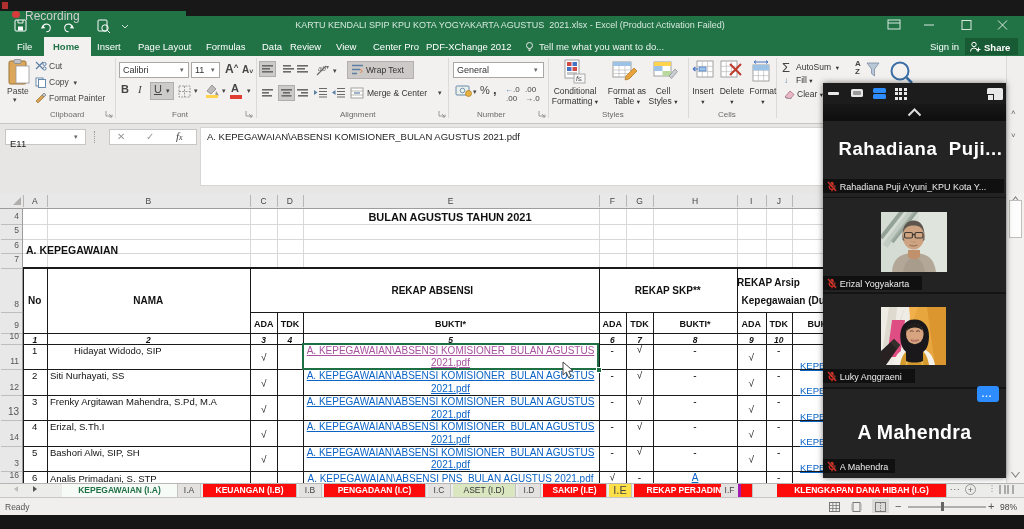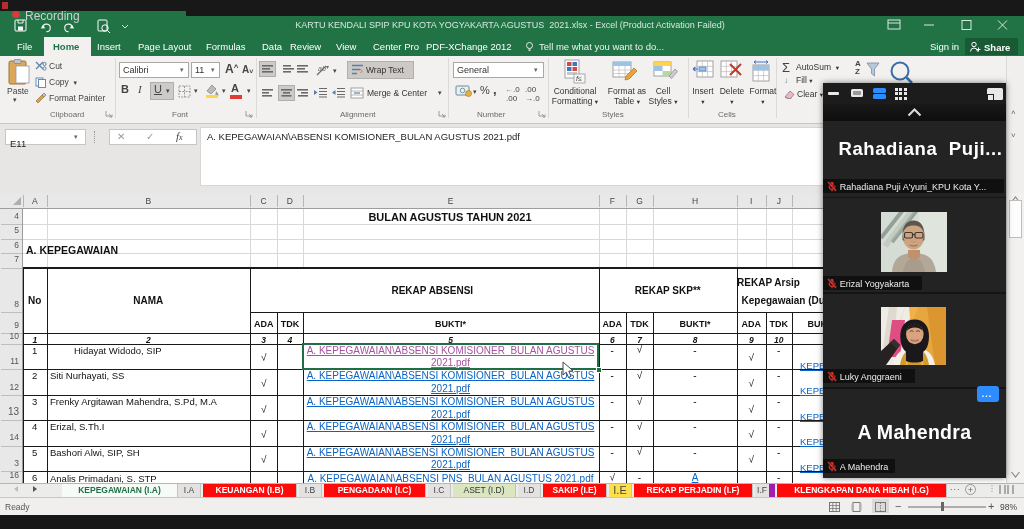--- a/index.html
+++ b/index.html
@@ -473,21 +473,21 @@
 <div class="ab ctr" style="left:178px;top:484px;width:23px;height:13px;background:#e4e2e0;color:#444;font-size:8.5px;font-weight:normal;line-height:13px;white-space:nowrap;overflow:hidden;border-right:1px solid #c4c2c0;box-sizing:border-box;">I.A</div>
 <div class="ab ctr" style="left:203px;top:484px;width:94px;height:13px;background:#fd0b0b;color:#fff;font-size:8.5px;font-weight:bold;line-height:13px;white-space:nowrap;overflow:hidden;border-right:1px solid #c4c2c0;box-sizing:border-box;">KEUANGAN (I.B)</div>
 <div class="ab ctr" style="left:299px;top:484px;width:23px;height:13px;background:#e4e2e0;color:#444;font-size:8.5px;font-weight:normal;line-height:13px;white-space:nowrap;overflow:hidden;border-right:1px solid #c4c2c0;box-sizing:border-box;">I.B</div>
 <div class="ab ctr" style="left:324px;top:484px;width:102px;height:13px;background:#fd0b0b;color:#fff;font-size:8.5px;font-weight:bold;line-height:13px;white-space:nowrap;overflow:hidden;border-right:1px solid #c4c2c0;box-sizing:border-box;">PENGADAAN (I.C)</div>
 <div class="ab ctr" style="left:428px;top:484px;width:23px;height:13px;background:#e4e2e0;color:#444;font-size:8.5px;font-weight:normal;line-height:13px;white-space:nowrap;overflow:hidden;border-right:1px solid #c4c2c0;box-sizing:border-box;">I.C</div>
 <div class="ab ctr" style="left:453px;top:484px;width:63px;height:13px;background:#d9e6c0;color:#333;font-size:8.5px;font-weight:normal;line-height:13px;white-space:nowrap;overflow:hidden;border-right:1px solid #c4c2c0;box-sizing:border-box;">ASET (I.D)</div>
 <div class="ab ctr" style="left:518px;top:484px;width:23px;height:13px;background:#e4e2e0;color:#444;font-size:8.5px;font-weight:normal;line-height:13px;white-space:nowrap;overflow:hidden;border-right:1px solid #c4c2c0;box-sizing:border-box;">I.D</div>
 <div class="ab ctr" style="left:543px;top:484px;width:64px;height:13px;background:#fd0b0b;color:#fff;font-size:8.5px;font-weight:bold;line-height:13px;white-space:nowrap;overflow:hidden;border-right:1px solid #c4c2c0;box-sizing:border-box;">SAKIP (I.E)</div>
 <div class="ab ctr" style="left:609px;top:484px;width:23px;height:13px;background:#fde047;color:#444;font-size:11px;font-weight:normal;line-height:13px;white-space:nowrap;overflow:hidden;border-right:1px solid #c4c2c0;box-sizing:border-box;">I.E</div>
 <div class="ab ctr" style="left:634px;top:484px;width:119px;height:13px;background:#fd0b0b;color:#fff;font-size:8.5px;font-weight:bold;line-height:13px;white-space:nowrap;overflow:hidden;border-right:1px solid #c4c2c0;box-sizing:border-box;">REKAP PERJADIN (I.F)</div>
-<div class="ab ctr" style="left:755px;top:484px;width:20px;height:18px;background:#e4e2e0;color:#444;font-size:8.5px;font-weight:normal;line-height:13px;white-space:nowrap;overflow:hidden;border-right:6px solid #a21caf;box-sizing:border-box;">I.F</div>
+<div class="ab ctr" style="left:721px;top:484px;width:20px;height:18px;background:#e4e2e0;color:#444;font-size:8.5px;font-weight:normal;line-height:13px;white-space:nowrap;overflow:hidden;border-right:3px solid #a21caf;box-sizing:border-box;">I.F</div>
 <div class="ab ctr" style="left:777px;top:484px;width:170px;height:13px;background:#fd0b0b;color:#fff;font-size:8.5px;font-weight:bold;line-height:13px;white-space:nowrap;overflow:hidden;border-right:1px solid #c4c2c0;box-sizing:border-box;">KLENGKAPAN DANA HIBAH (I.G)</div>
 <div class="ab" style="left:950px;top:482px;font-size:9px;color:#555;letter-spacing:1px;">...</div>
 <div class="ab" style="left:965px;top:484px;width:11px;height:11px;border:1px solid #999;border-radius:50%;color:#666;font-size:9px;line-height:10px;text-align:center;box-sizing:border-box;">+</div>
 <div class="ab" style="left:988px;top:484px;font-size:8px;color:#888;">⋮</div>
 <div class="ab" style="left:999px;top:485px;width:3px;height:9px;border-left:2px solid #aaa;border-right:2px solid #aaa;"></div>
 <div class="ab" style="left:1007px;top:485px;width:3px;height:9px;border-left:2px solid #aaa;border-right:2px solid #aaa;"></div>
 <div class="ab" style="left:0;top:497px;width:1024px;height:18px;background:#f0efee;border-top:1px solid #c8c6c4;box-sizing:border-box;"></div>
 <div class="ab" style="left:5px;top:502px;font-size:8.5px;color:#555;">Ready</div>
 <svg class="ab" style="left:829px;top:502px;" width="11" height="10" viewBox="0 0 11 10">
     <rect x="0.5" y="0.5" width="10" height="9" fill="none" stroke="#777" stroke-width="1"></rect>

